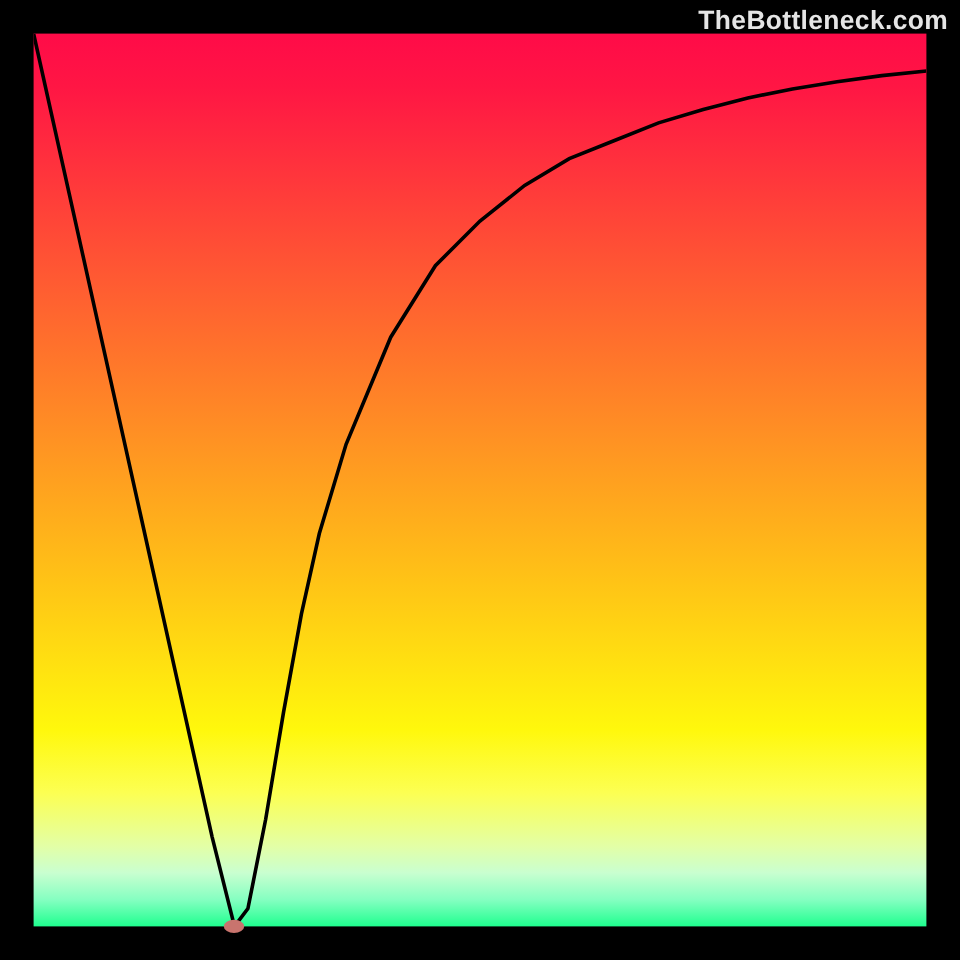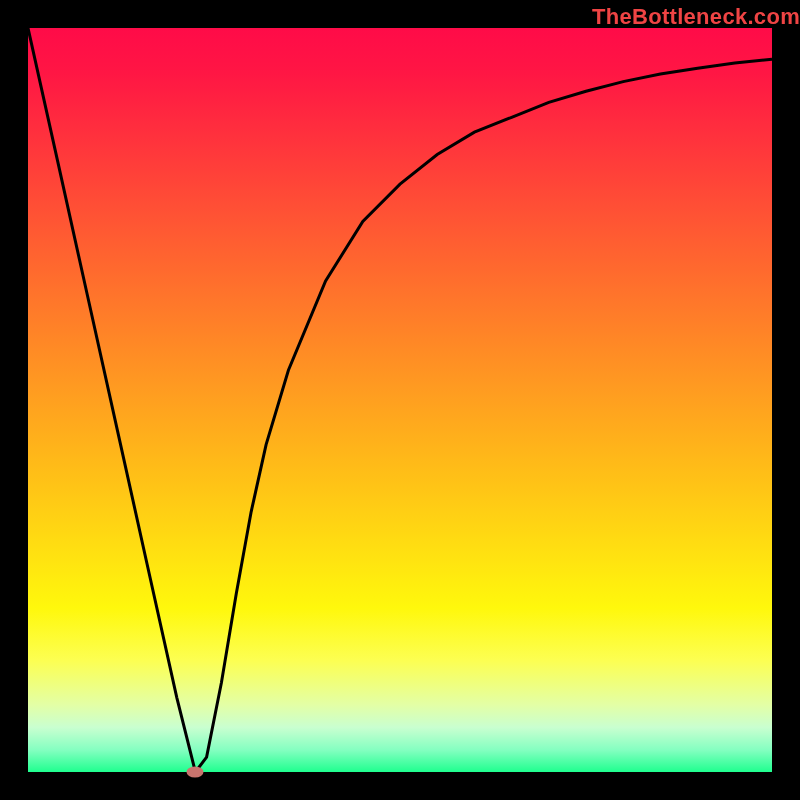--- a/index.html
+++ b/index.html
@@ -26,25 +26,25 @@
       #fcff52 85%,
       #e3ffa6 91%,
       #c9ffd0 94%,
       #85ffc1 97%,
       #1fff8f 100%
     );
   }
   .watermark {
     position: absolute;
     top: 4px;
-    right: 0;
+    right: 10px;
     font-family: Arial, Helvetica, sans-serif;
     font-size: 22px;
     font-weight: 600;
-    color: #ef4444;
+    color: #e5e5e5;
     letter-spacing: 0.3px;
     user-select: none;
   }
   svg.curve {
     position: absolute;
     left: 0;
     top: 0;
     width: 744px;
     height: 744px;
   }

